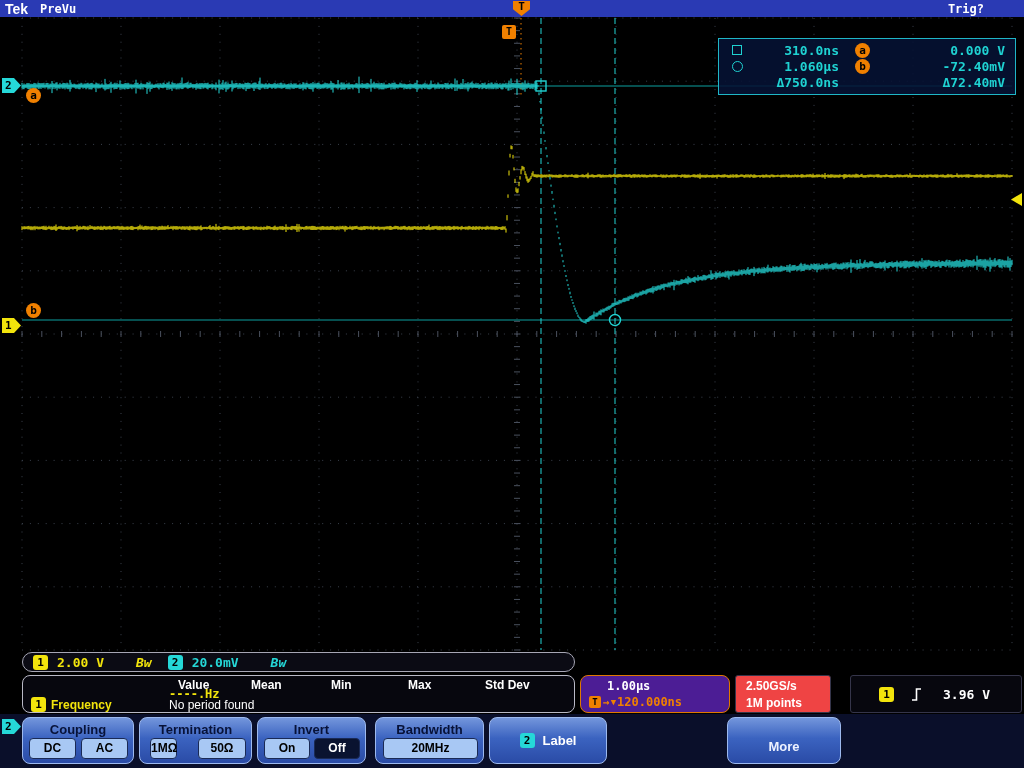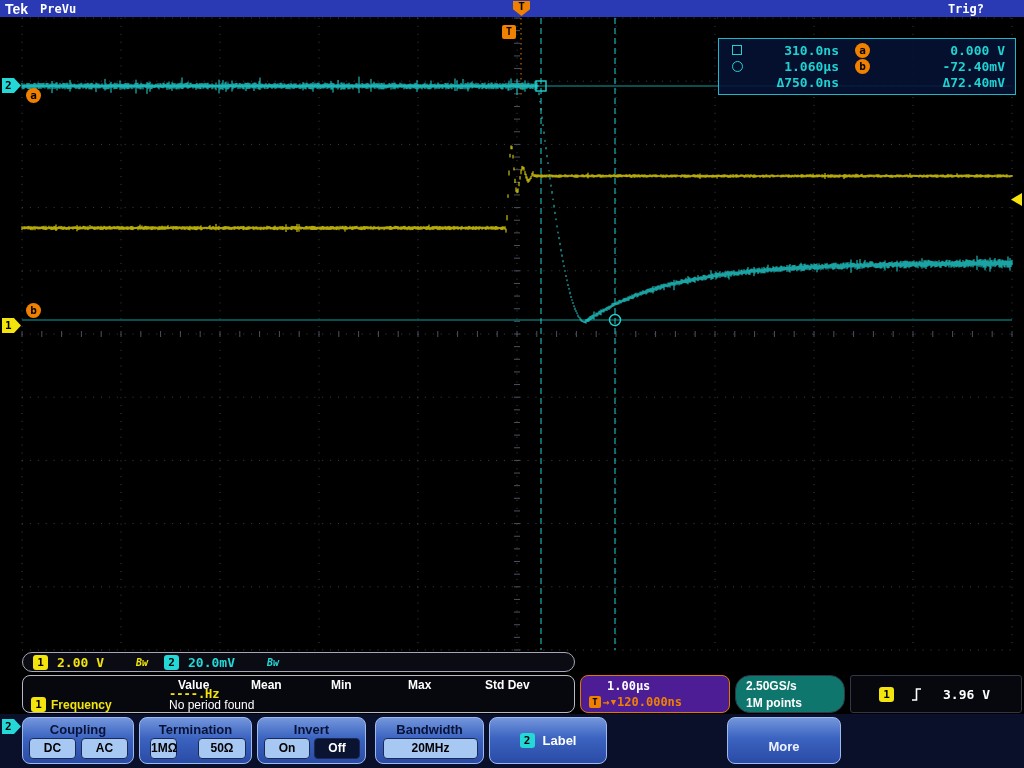--- a/index.html
+++ b/index.html
@@ -47,42 +47,42 @@
   .cval{flex:1;text-align:right;}
 
   
   .ch-bar{position:absolute;left:22px;top:652px;width:553px;height:20px;background:#0b0b14;
           border:1px solid #a7a7b5;border-radius:10px;display:flex;align-items:center;
           font:bold 13px "DejaVu Sans Mono",monospace;}
   .sqbadge{width:15px;height:15px;border-radius:3px;color:#000;font:bold 11px/15px "DejaVu Sans Mono",monospace;
            text-align:center;flex:none;}
   .y{background:#f2e40c;} .c{background:#25d8d8;}
   .ytxt{color:#f2e40c;} .ctxt{color:#25d8d8;}
-  .bw{font-size:10px;font-style:italic;}
+  .bw{font-size:13px;font-style:italic;}
 
   
   .meas-box{position:absolute;left:22px;top:675px;width:553px;height:38px;background:#07070e;
             border:1px solid #b9b9c6;border-radius:8px;}
   .mh{position:absolute;top:2px;color:#fff;font:bold 12px "Liberation Sans",sans-serif;}
   .mval{position:absolute;left:146px;top:11px;color:#f2e40c;font:bold 12px "DejaVu Sans Mono",monospace;}
   .mbadge{position:absolute;left:8px;top:21px;}
   .mname{position:absolute;left:28px;top:22px;color:#f2e40c;font:bold 12px "Liberation Sans",sans-serif;}
   .mnote{position:absolute;left:146px;top:22px;color:#fff;font:12px "Liberation Sans",sans-serif;}
 
   
   .horiz-box{position:absolute;left:580px;top:675px;width:150px;height:38px;background:#4c1d95;
              border:1px solid #e07800;border-radius:8px;}
   .hline1{margin:3px 0 0 26px;color:#fff;font:bold 12px "DejaVu Sans Mono",monospace;}
   .hline2{display:flex;align-items:center;margin:2px 0 0 8px;color:#f08000;
           font:bold 12px "DejaVu Sans Mono",monospace;}
   .tsq{width:12px;height:12px;background:#f08000;color:#000;font:bold 9px/12px "DejaVu Sans Mono",monospace;
        text-align:center;border-radius:2px;margin-right:2px;flex:none;}
   .harrow{font-size:11px;} .hdn{font-size:9px;margin:0 1px;}
-  .acq-box{position:absolute;left:735px;top:675px;width:110px;height:38px;background:#0f766e;
-           border:1px solid #35354a;border-radius:15px;}
+  .acq-box{position:absolute;left:735px;top:675px;width:96px;height:38px;background:#ef4444;
+           border:1px solid #35354a;border-radius:3px;}
   .aline{margin:3px 0 0 10px;color:#fff;font:bold 12px "Liberation Sans",sans-serif;}
   .aline+.aline{margin-top:3px;}
   .trig-box{position:absolute;left:850px;top:675px;width:172px;height:38px;background:#07070e;
             border:1px solid #35354a;border-radius:3px;display:flex;align-items:center;}
   .tlevel{color:#fff;font:bold 13px "DejaVu Sans Mono",monospace;margin-left:20px;}
 
   
   .menubar{position:absolute;left:0;top:714px;width:1024px;height:54px;background:#0a0f2a;}
   .menu-chtag{top:5px;}
   .menu-btn{position:absolute;top:3px;height:47px;border:1px solid #9db9ee;border-radius:8px;

